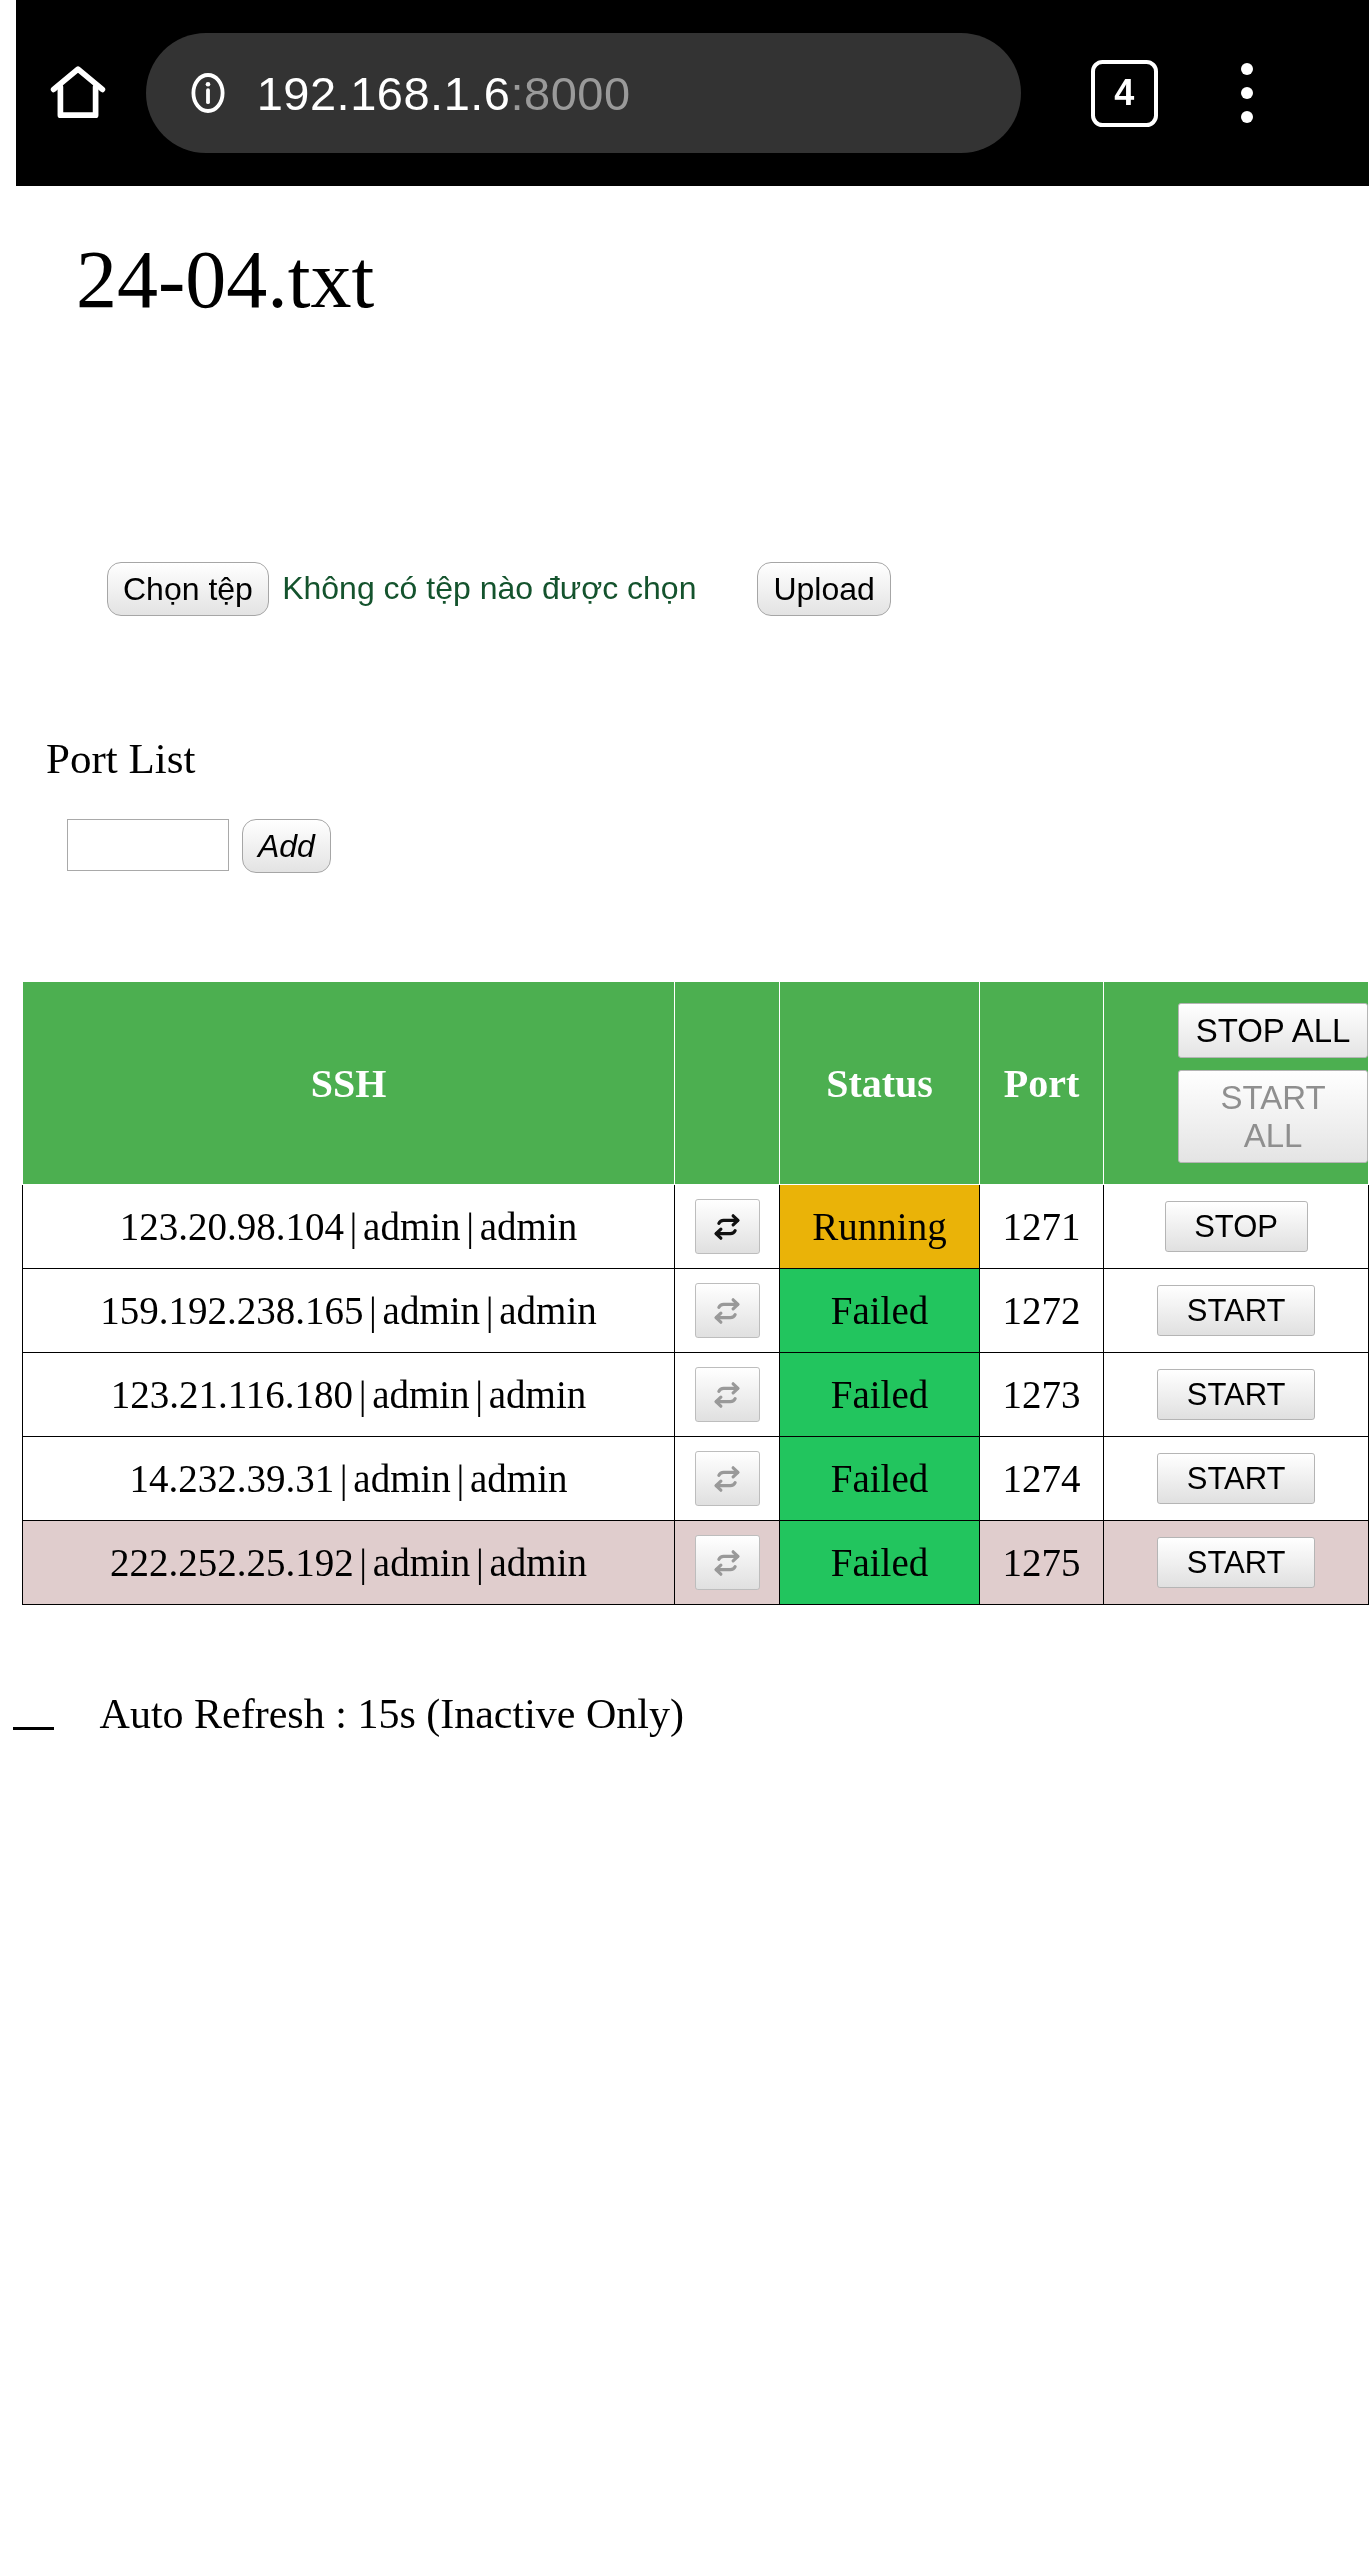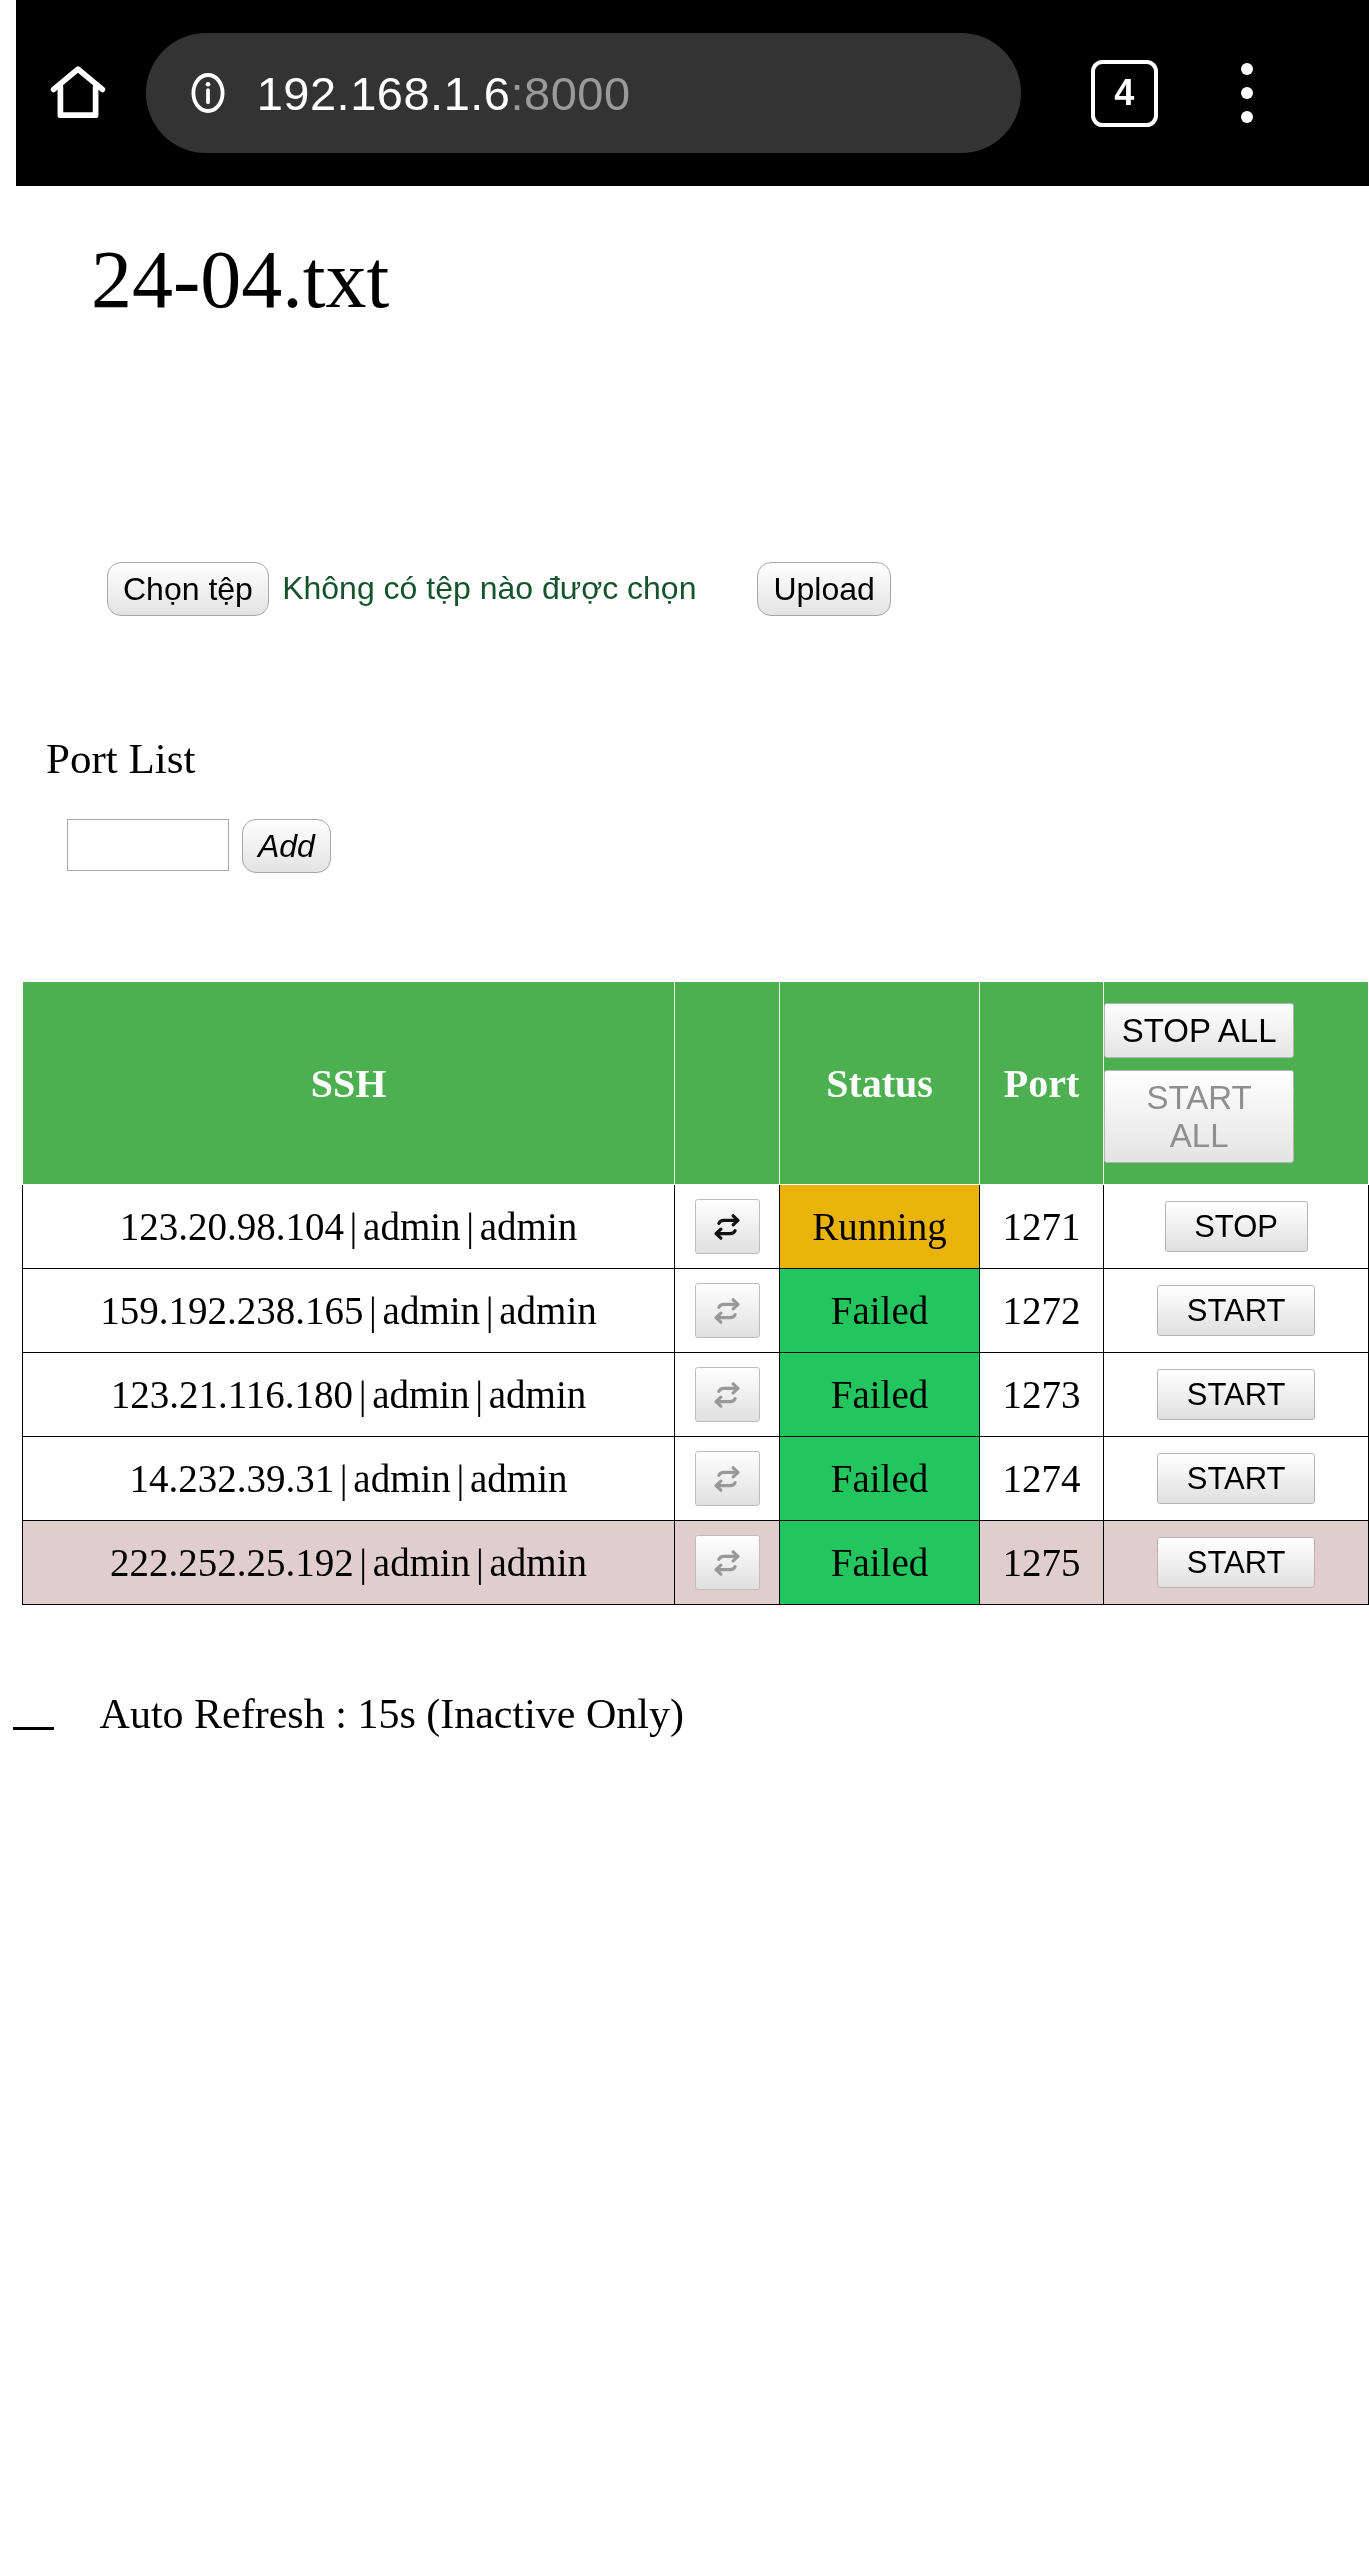--- a/index.html
+++ b/index.html
@@ -101,21 +101,21 @@
     position: absolute;
     left: 0;
     top: 186px;
     width: 1369px;
   }
 
   #page-title {
     margin: 0;
     padding: 0;
     position: absolute;
-    left: 91px;
+    left: 76px;
     top: 53px;
     font-size: 82px;
     font-weight: normal;
     line-height: 1;
     color: #000000;
     font-family: "Liberation Serif", serif;
   }
 
   #upload-row {
     position: absolute;
@@ -232,21 +232,21 @@
     color: #000000;
     background: linear-gradient(#ffffff, #e0e0e0);
     border: 1px solid #b5b5b5;
     border-radius: 2.9px;
     padding: 6.7px 28.5px;
     white-space: nowrap;
   }
   .header-btn-wrap {
     display: flex;
     flex-direction: column;
-    align-items: flex-start;
+    align-items: flex-end;
     gap: 12px;
   }
   .header-btn {
     font-family: "Liberation Sans", sans-serif;
     font-size: 33px;
     background: linear-gradient(#ffffff, #e4e4e4);
     border: 1px solid #b5b5b5;
     border-radius: 2.9px;
     padding: 7.6px 9.5px;
     width: 190px;

